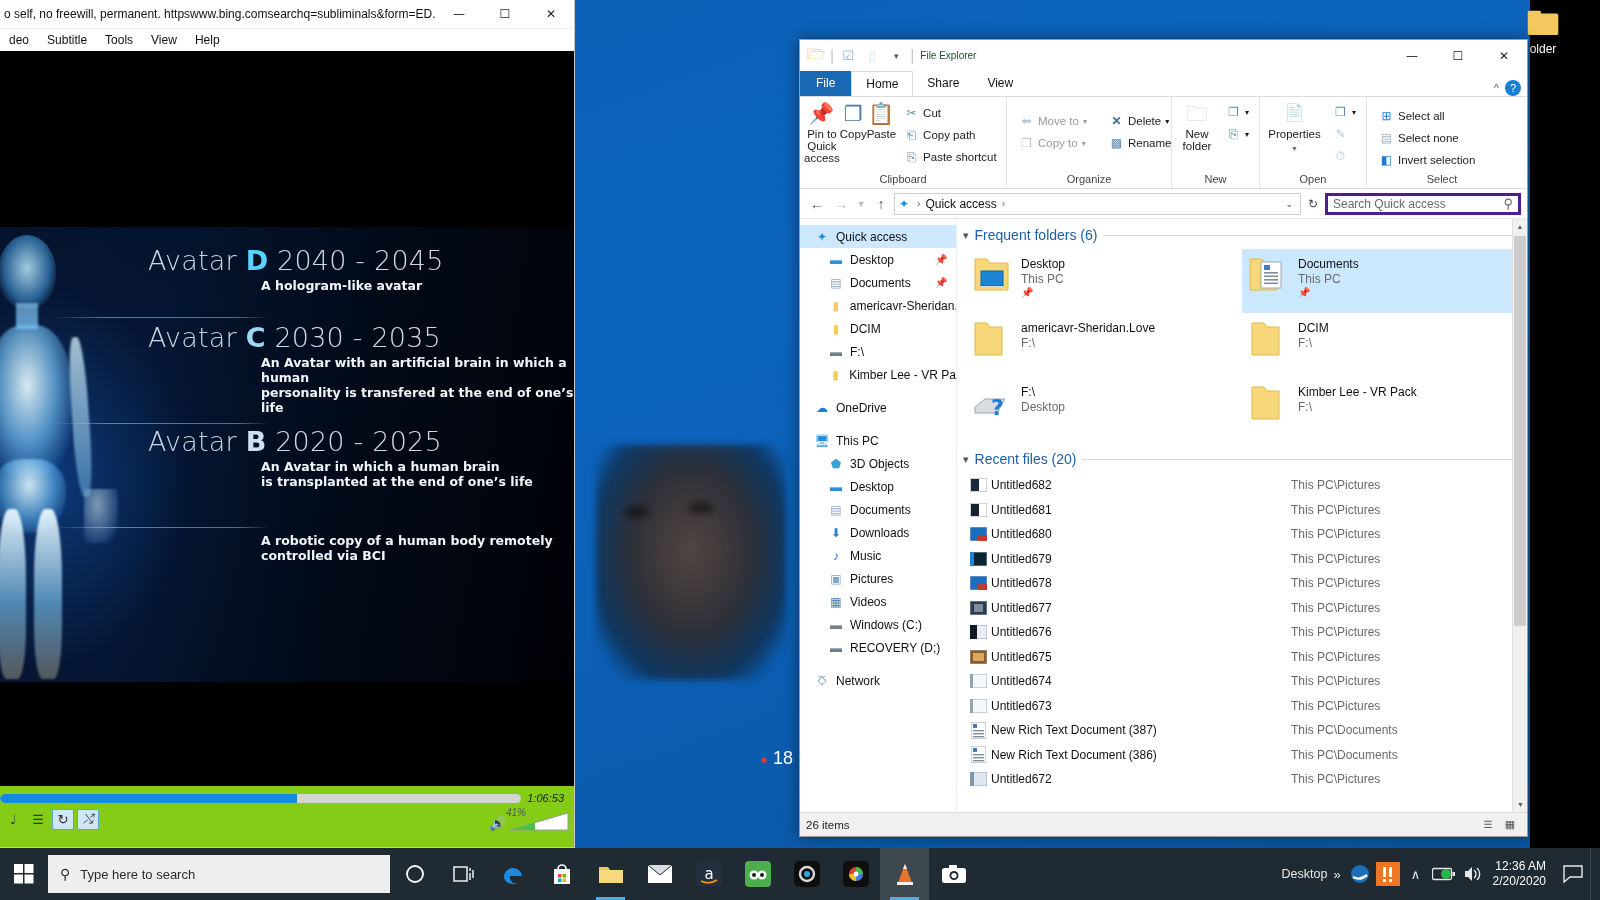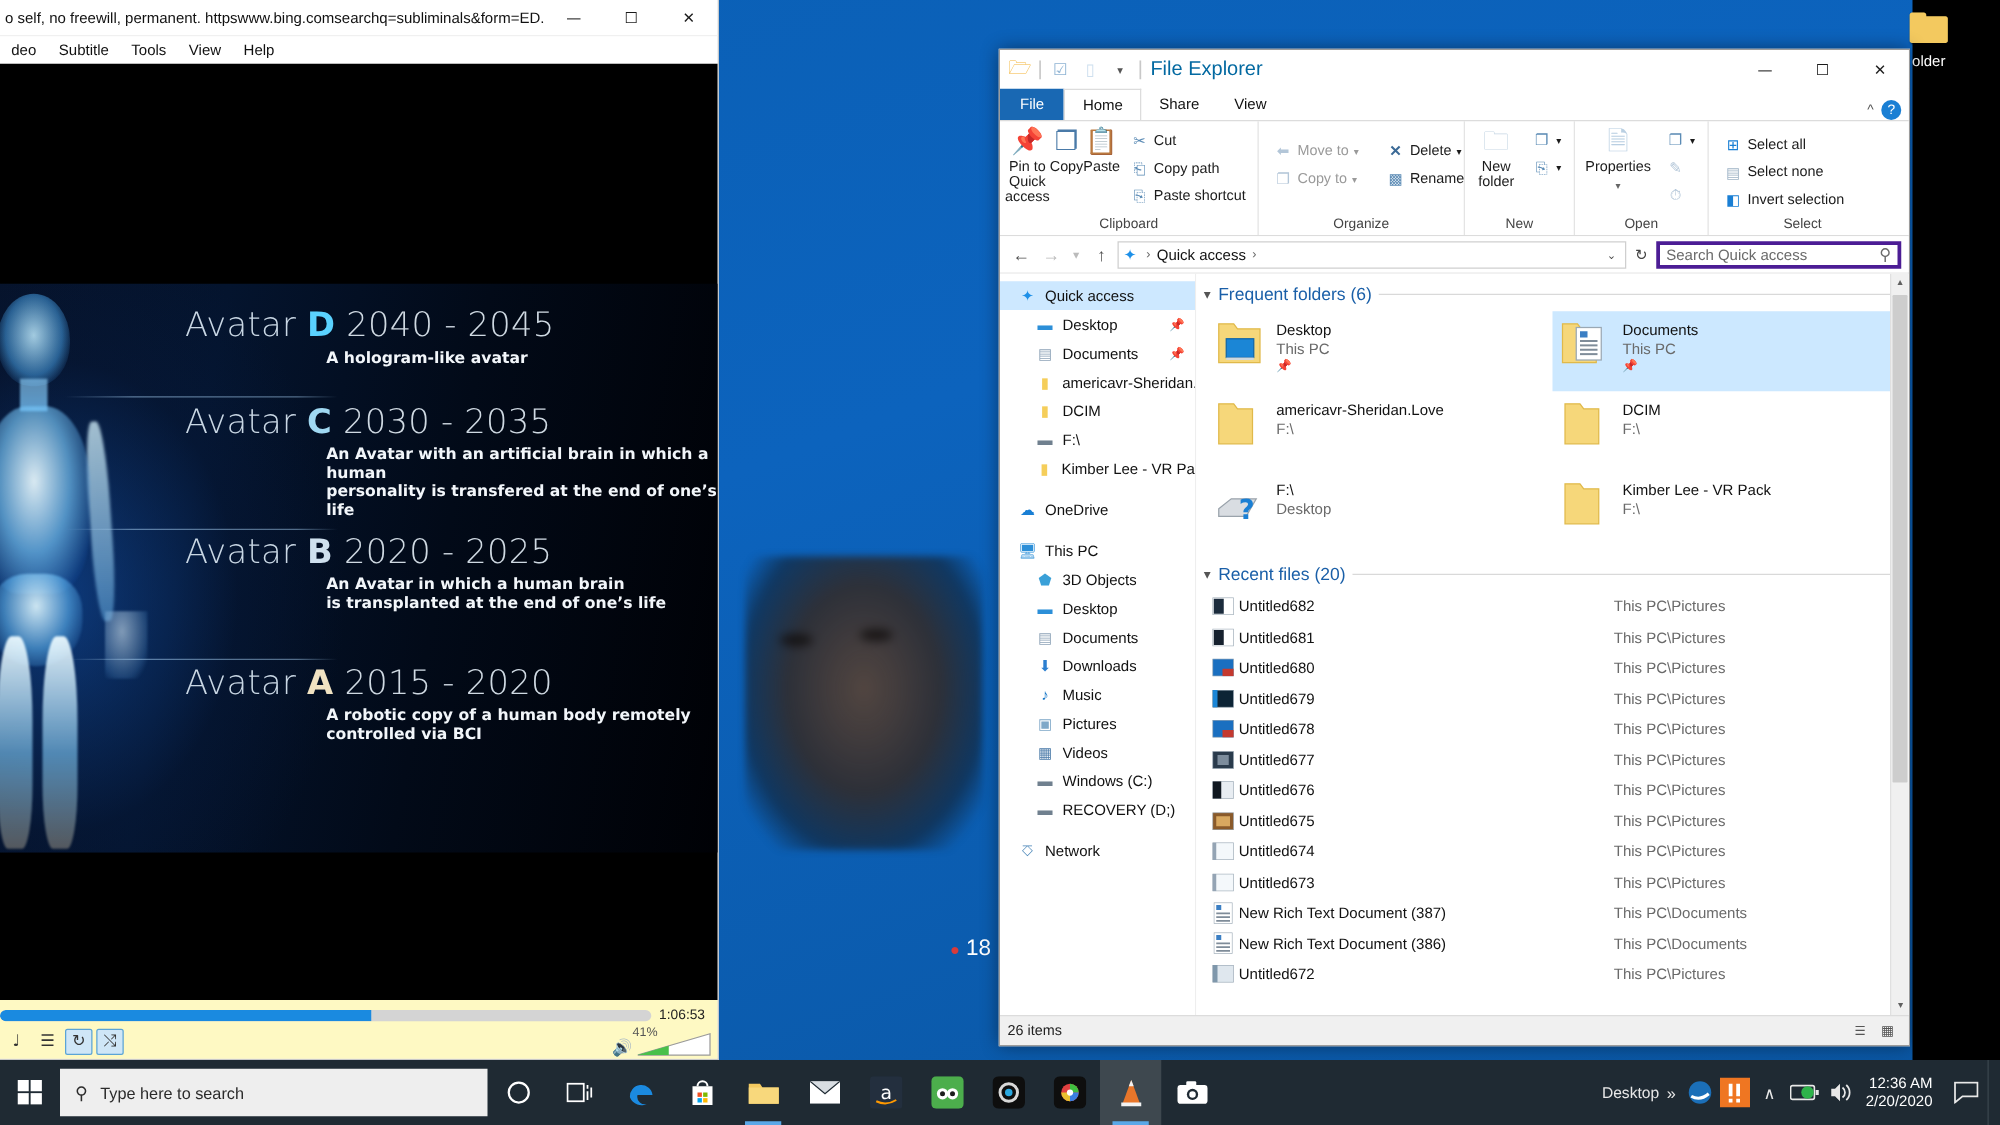--- a/index.html
+++ b/index.html
@@ -128,21 +128,21 @@
   .face-blob {
     position: absolute; left: 596px; top: 445px; width: 190px; height: 235px;
     background: radial-gradient(ellipse at 50% 45%, rgba(86,68,58,.95) 0%, rgba(52,40,34,.85) 45%, rgba(20,16,14,.5) 72%, rgba(0,0,0,0) 88%);
     filter: blur(3px);
   }
   .face-eye {
     position: absolute; width: 26px; height: 10px; border-radius: 50%;
     background: rgba(18,14,12,.8); filter: blur(2.5px);
   }
 
-  #player .controls { height: 47px; background: #fef9c3; position: relative; }
+  #player .controls { height: 61px; background: #84cc16; position: relative; font-style: italic; }
   .seek-row { display: flex; align-items: center; height: 20px; padding: 4px 4px 0 0; }
   .seek-track {
     flex: 1; height: 9px; border-radius: 5px; background: #d4d4d4; margin: 0 6px 0 0;
     position: relative; overflow: hidden;
   }
   .seek-fill { height: 100%; background: #1a8ae0; border-radius: 5px 0 0 5px; }
   .seek-time { font-size: 11px; color: #222; padding-right: 6px; font-family: "Liberation Sans", sans-serif;}
   .btn-row { display: flex; align-items: center; height: 26px; padding-left: 2px; position: relative;}
   .ctl {
     width: 22px; height: 21px; margin-right: 3px; display: flex;
@@ -159,21 +159,21 @@
   #explorer {
     position: absolute; left: 799px; top: 39px; width: 729px; height: 798px;
     background: #fff; border: 1px solid #9b9b9b; display: flex; flex-direction: column;
     box-shadow: 0 0 14px rgba(0,0,0,.45);
   }
   .fe-title {
     height: 31px; background: #fff; display: flex; align-items: center; padding-left: 6px;
   }
   .fe-qat { display: flex; align-items: center; gap: 4px; }
   .qat-ico { width: 20px; height: 20px; display:flex; align-items:center; justify-content:center; }
-  .fe-title .tl { font-size: 16px; color: #0369a1; margin-left: 6px; }
+  .fe-title .tl { font-size: 10px; color: #14532d; margin-left: 6px; }
   .fe-title .spacer { flex: 1; }
 
   .fe-tabs { height: 25px; display: flex; align-items: flex-end; background: #fff; position: relative; }
   .fe-tab {
     font-size: 12px; padding: 0 14px; height: 25px; line-height: 25px; color: #111;
   }
   .fe-tab.file { background: #1968b3; color: #fff; padding: 0 16px; }
   .fe-tab.active { background: #fff; border: 1px solid #dcdcdc; border-bottom: none; }
   .fe-tabs .helpgrp { margin-left:auto; display:flex; align-items:center; gap:6px; padding-right:6px; }
 
@@ -355,25 +355,20 @@
           <div class="avatar-head">
             <span class="lbl">Avatar</span>
             <span class="ltr" style="color:#cfe0ee;">B</span>
             <span class="yrs">2020 - 2025</span>
           </div>
           <div class="avatar-desc" style="margin-left:113px;">An Avatar in which a human brain
 is transplanted at the end of one’s life</div>
         </div>
 
         <div class="avatar-row" style="left:148px; top:304px;">
-          <div class="avatar-head">
-            <span class="lbl">Avatar</span>
-            <span class="ltr" style="color:#f0e2c2;">A</span>
-            <span class="yrs">2015 - 2020</span>
-          </div>
           <div class="avatar-desc" style="margin-left:113px;">A robotic copy of a human body remotely
 controlled via BCI</div>
         </div>
       </div>
     </div>
 
     <div class="controls">
       <div class="seek-row">
         <div class="seek-track">
           <div class="seek-fill" style="width:57%"></div>

